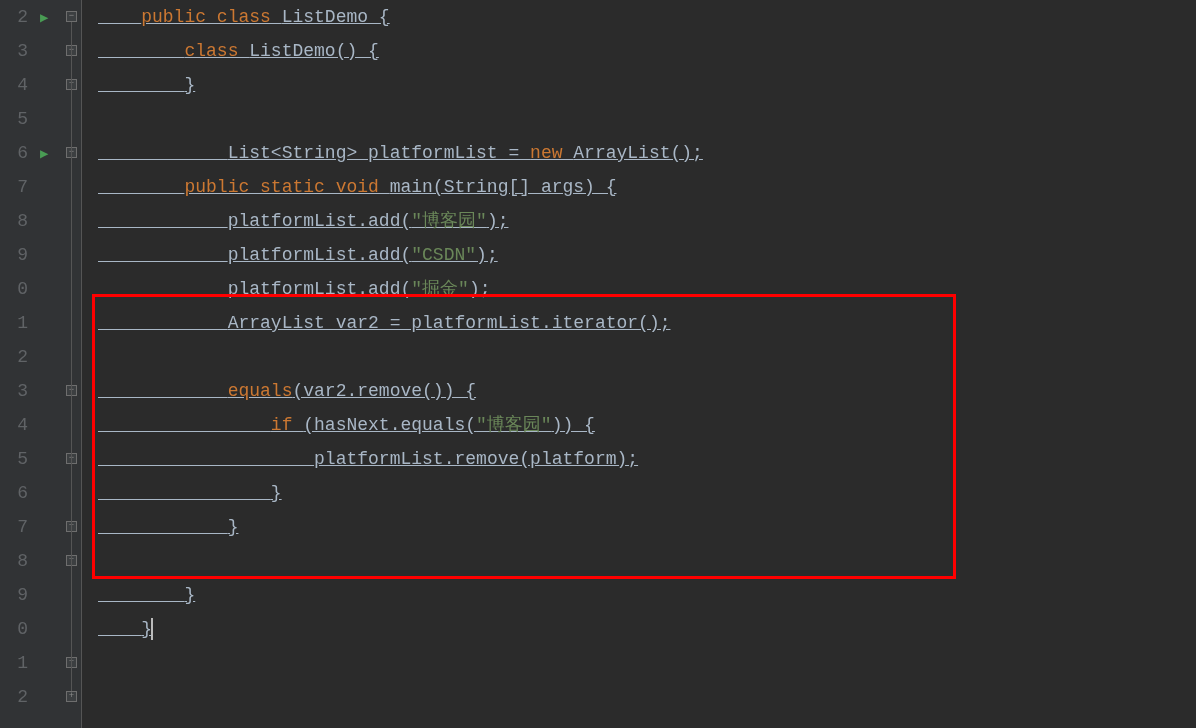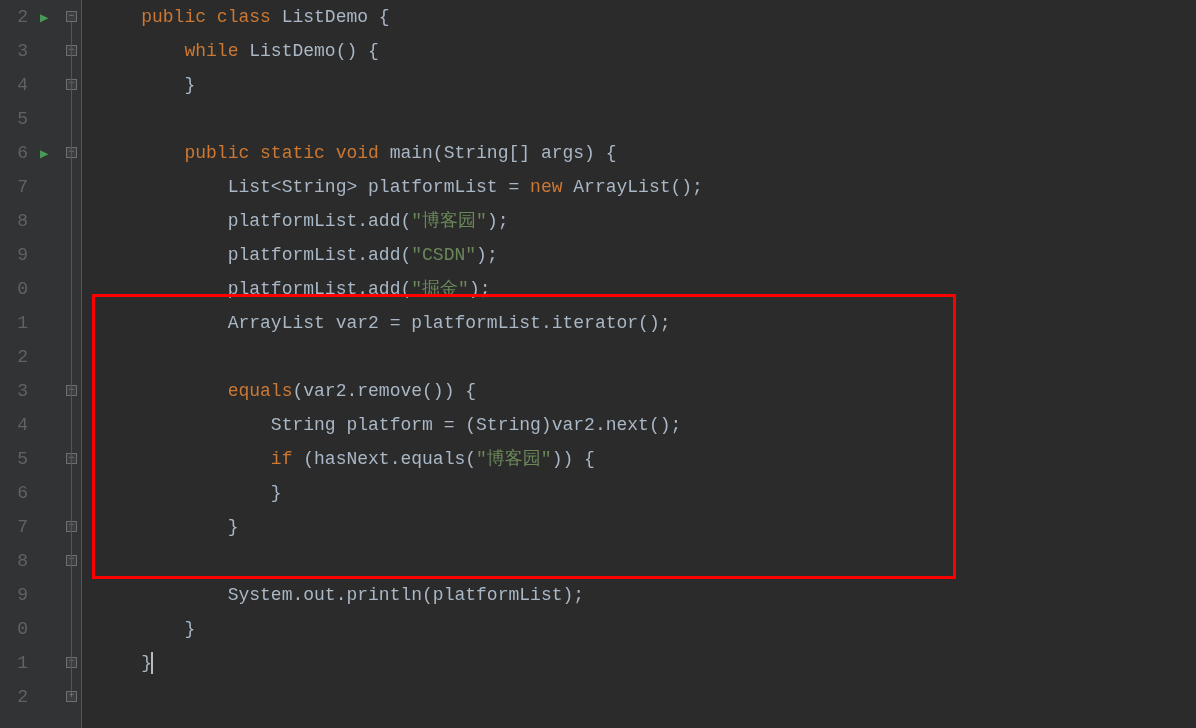--- a/index.html
+++ b/index.html
@@ -74,20 +74,21 @@
     }
     .code-area {
       flex: 1;
       padding-left: 16px;
       position: relative;
     }
     .code-line {
       height: 34px;
       line-height: 34px;
       white-space: pre;
+      text-decoration: underline;
     }
     .kw-orange { color: #cc7832; }
     .kw-green-string { color: #6a8759; }
     .highlight-box {
       position: absolute;
       border: 3px solid #ff0000;
       pointer-events: none;
     }
     .cursor {
       display: inline-block;
@@ -140,35 +141,34 @@
     <div class="fold-mark" style="top:453px;">−</div>
     <div class="fold-mark" style="top:521px;">+</div>
     <div class="fold-mark" style="top:555px;">+</div>
     <div class="fold-mark" style="top:657px;">+</div>
     <div class="fold-mark" style="top:691px;">+</div>
     <div class="fold-line" style="top:22px;height:669px;"></div>
   </div>
 
   <div class="code-area">
     <div class="code-line"><span>    </span><span class="kw-orange">public class </span><span>ListDemo {</span></div>
-    <div class="code-line"><span>        </span><span class="kw-orange">while </span><span>ListDemo() {</span></div>
+    <div class="code-line"><span>        </span><span class="kw-orange">class </span><span>ListDemo() {</span></div>
     <div class="code-line"><span>        </span><span>}</span></div>
     <div class="code-line"><span></span></div>
+    <div class="code-line"><span>            </span><span>List&lt;String&gt; platformList = </span><span class="kw-orange">new </span><span>ArrayList();</span></div>
     <div class="code-line"><span>        </span><span class="kw-orange">public static void </span><span>main(String[] args) {</span></div>
-    <div class="code-line"><span>            </span><span>List&lt;String&gt; platformList = </span><span class="kw-orange">new </span><span>ArrayList();</span></div>
     <div class="code-line"><span>            </span><span>platformList.add(</span><span class="kw-green-string">"博客园"</span><span>);</span></div>
     <div class="code-line"><span>            </span><span>platformList.add(</span><span class="kw-green-string">"CSDN"</span><span>);</span></div>
     <div class="code-line"><span>            </span><span>platformList.add(</span><span class="kw-green-string">"掘金"</span><span>);</span></div>
     <div class="code-line"><span>            </span><span>ArrayList var2 = platformList.iterator();</span></div>
     <div class="code-line"><span></span></div>
     <div class="code-line"><span>            </span><span class="kw-orange">equals</span><span>(var2.remove()) {</span></div>
-    <div class="code-line"><span>                </span><span>String platform = (String)var2.next();</span></div>
     <div class="code-line"><span>                </span><span class="kw-orange">if </span><span>(hasNext.equals(</span><span class="kw-green-string">"博客园"</span><span>)) {</span></div>
+    <div class="code-line"><span>                    </span><span>platformList.remove(platform);</span></div>
     <div class="code-line"><span>                </span><span>}</span></div>
     <div class="code-line"><span>            </span><span>}</span></div>
     <div class="code-line"><span></span></div>
-    <div class="code-line"><span>            </span><span>System.out.println(platformList);</span></div>
     <div class="code-line"><span>        </span><span>}</span></div>
     <div class="code-line"><span>    </span><span>}</span><span class="cursor"></span></div>
 
     <div class="highlight-box" style="top:294px;left:10px;width:864px;height:285px;"></div>
   </div>
 </div>
 
 </body></html>

